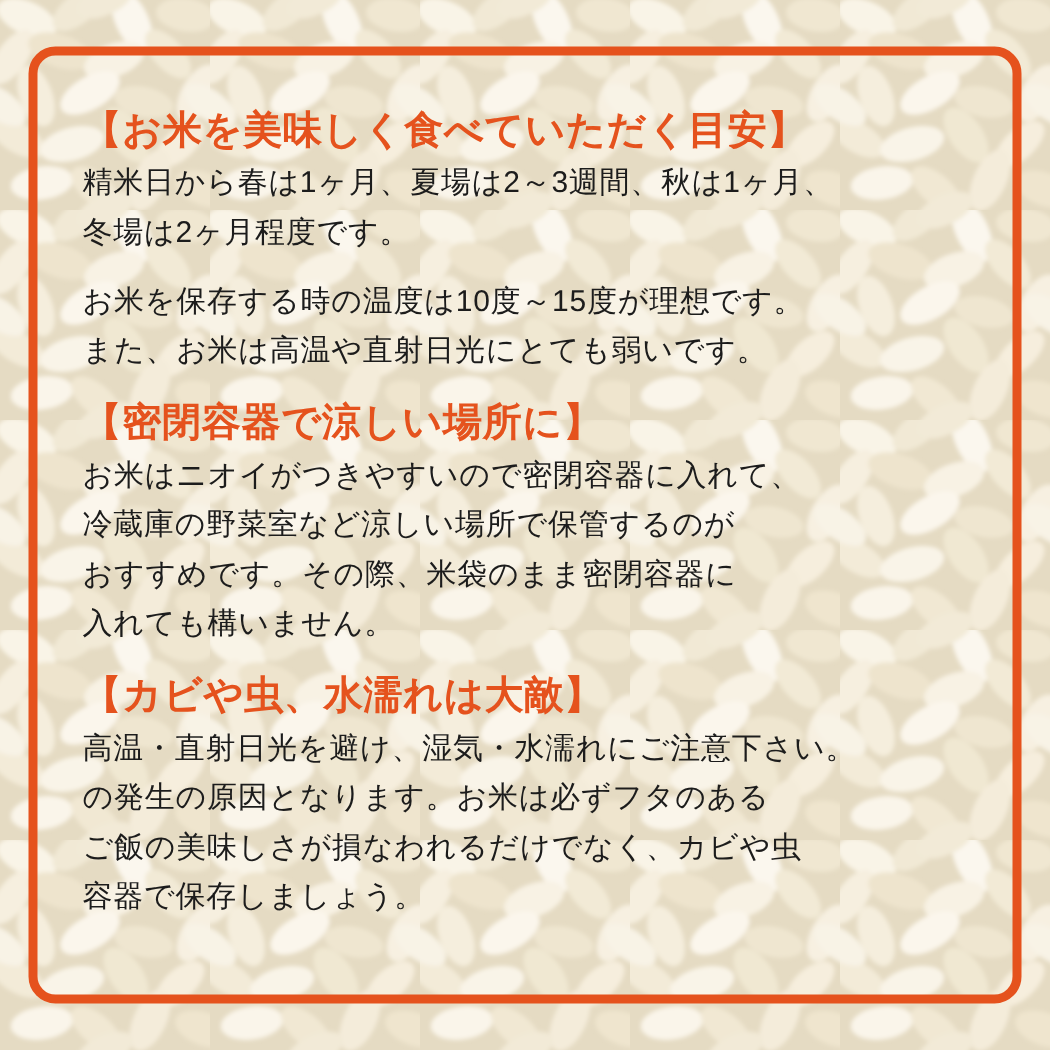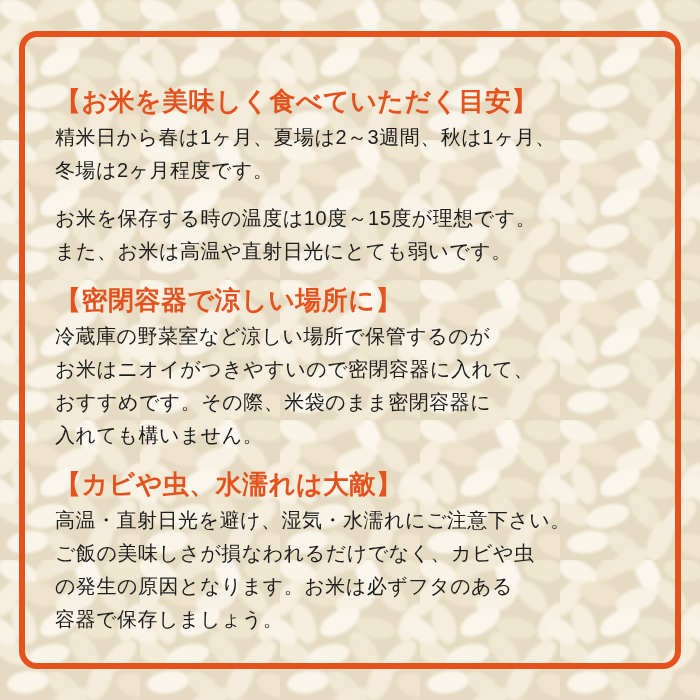--- a/index.html
+++ b/index.html
@@ -34,21 +34,21 @@
     border-radius: 18px;
     pointer-events: none;
   }
   .content {
     position: absolute;
     left: 55px;
     top: 69px;
     width: 600px;
   }
   .section {
-    margin: 15px 0 13px 0;
+    margin: 0 0 13px 0;
   }
   .heading {
     margin: 0 0 3px 0;
     font-size: 26px;
     line-height: 34px;
     font-weight: 700;
     color: #e5521d;
     letter-spacing: 0.5px;
     white-space: nowrap;
   }
@@ -115,28 +115,28 @@
       <p class="body-line">冬場は2ヶ月程度です。</p>
     </div>
 
     <div class="section">
       <p class="body-line">お米を保存する時の温度は10度～15度が理想です。</p>
       <p class="body-line">また、お米は高温や直射日光にとても弱いです。</p>
     </div>
 
     <div class="section">
       <h2 class="heading">【密閉容器で涼しい場所に】</h2>
+      <p class="body-line">お米はニオイがつきやすいので密閉容器に入れて、</p>
       <p class="body-line">冷蔵庫の野菜室など涼しい場所で保管するのが</p>
-      <p class="body-line">お米はニオイがつきやすいので密閉容器に入れて、</p>
       <p class="body-line">おすすめです。その際、米袋のまま密閉容器に</p>
       <p class="body-line">入れても構いません。</p>
     </div>
 
     <div class="section">
       <h2 class="heading">【カビや虫、水濡れは大敵】</h2>
       <p class="body-line">高温・直射日光を避け、湿気・水濡れにご注意下さい。</p>
+      <p class="body-line">の発生の原因となります。お米は必ずフタのある</p>
       <p class="body-line">ご飯の美味しさが損なわれるだけでなく、カビや虫</p>
-      <p class="body-line">の発生の原因となります。お米は必ずフタのある</p>
       <p class="body-line">容器で保存しましょう。</p>
     </div>
 
   </div>
 </div>
 
 </body></html>

